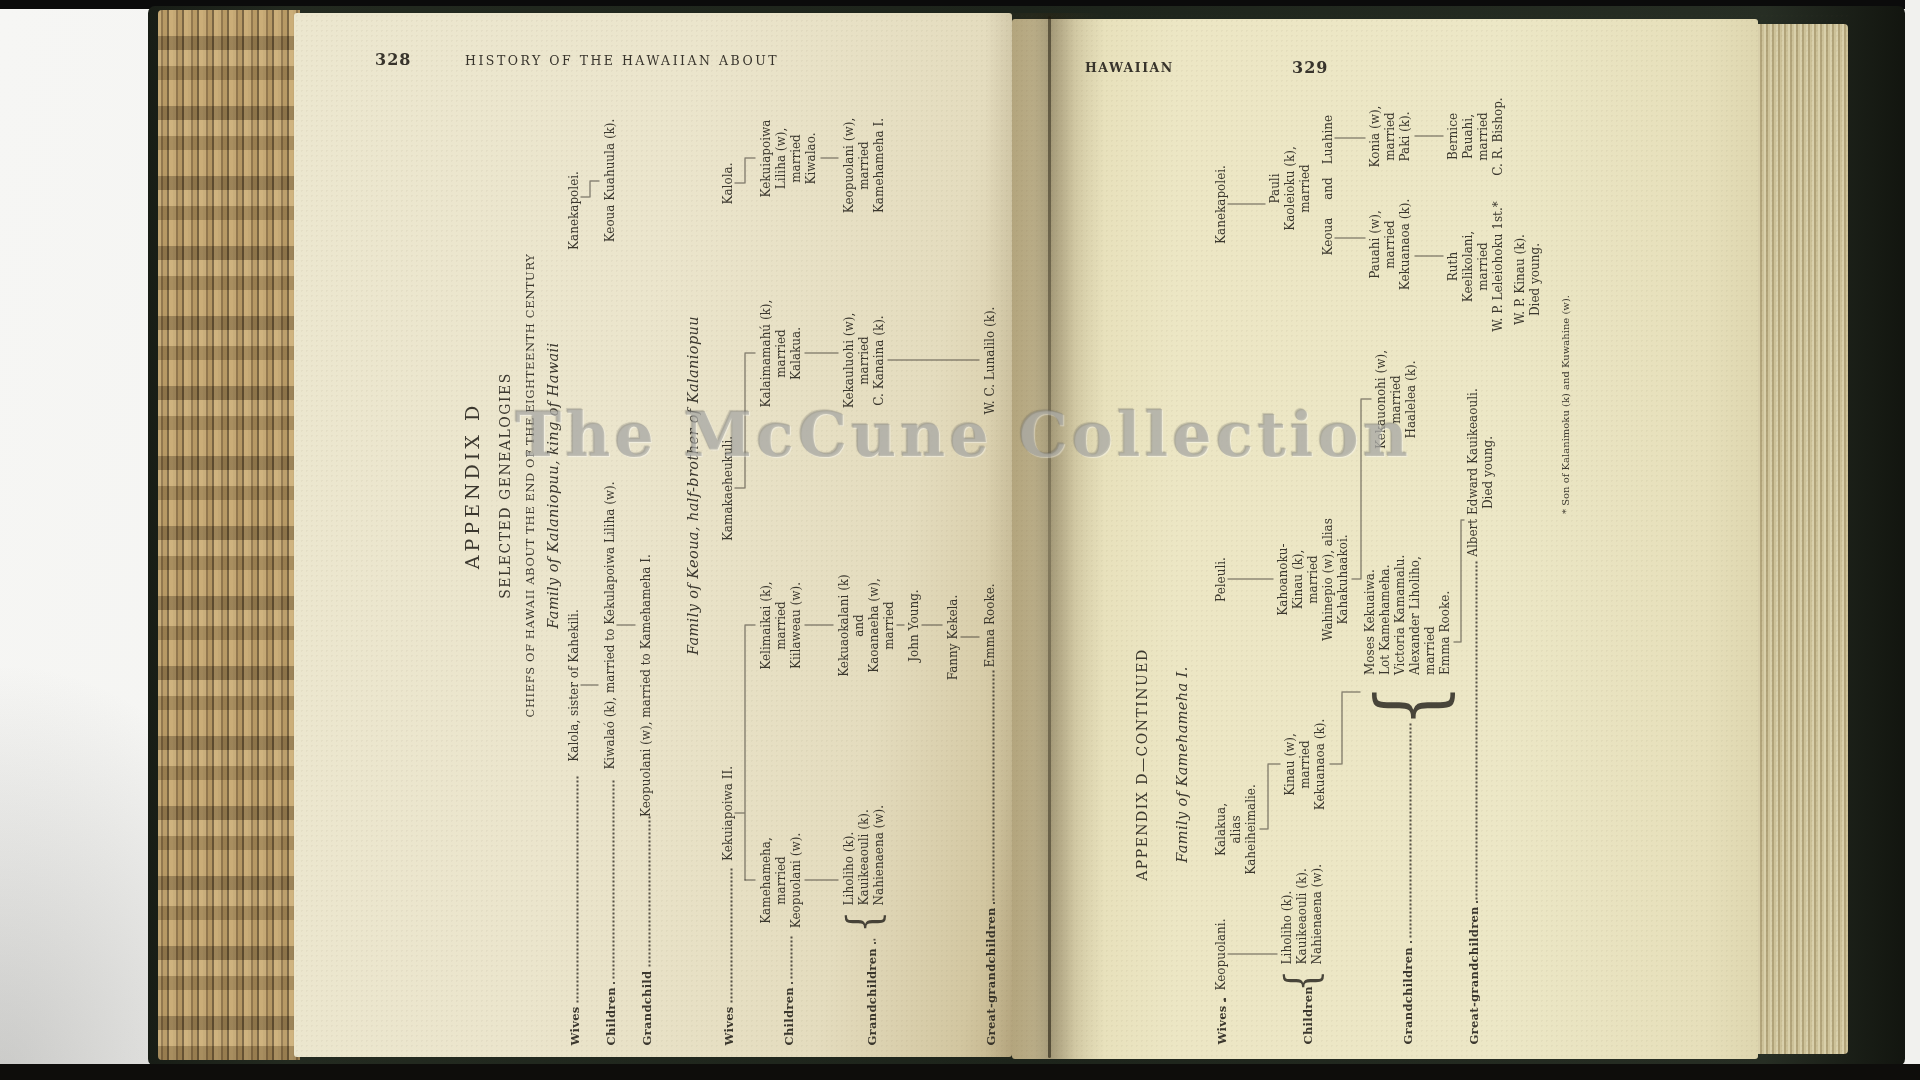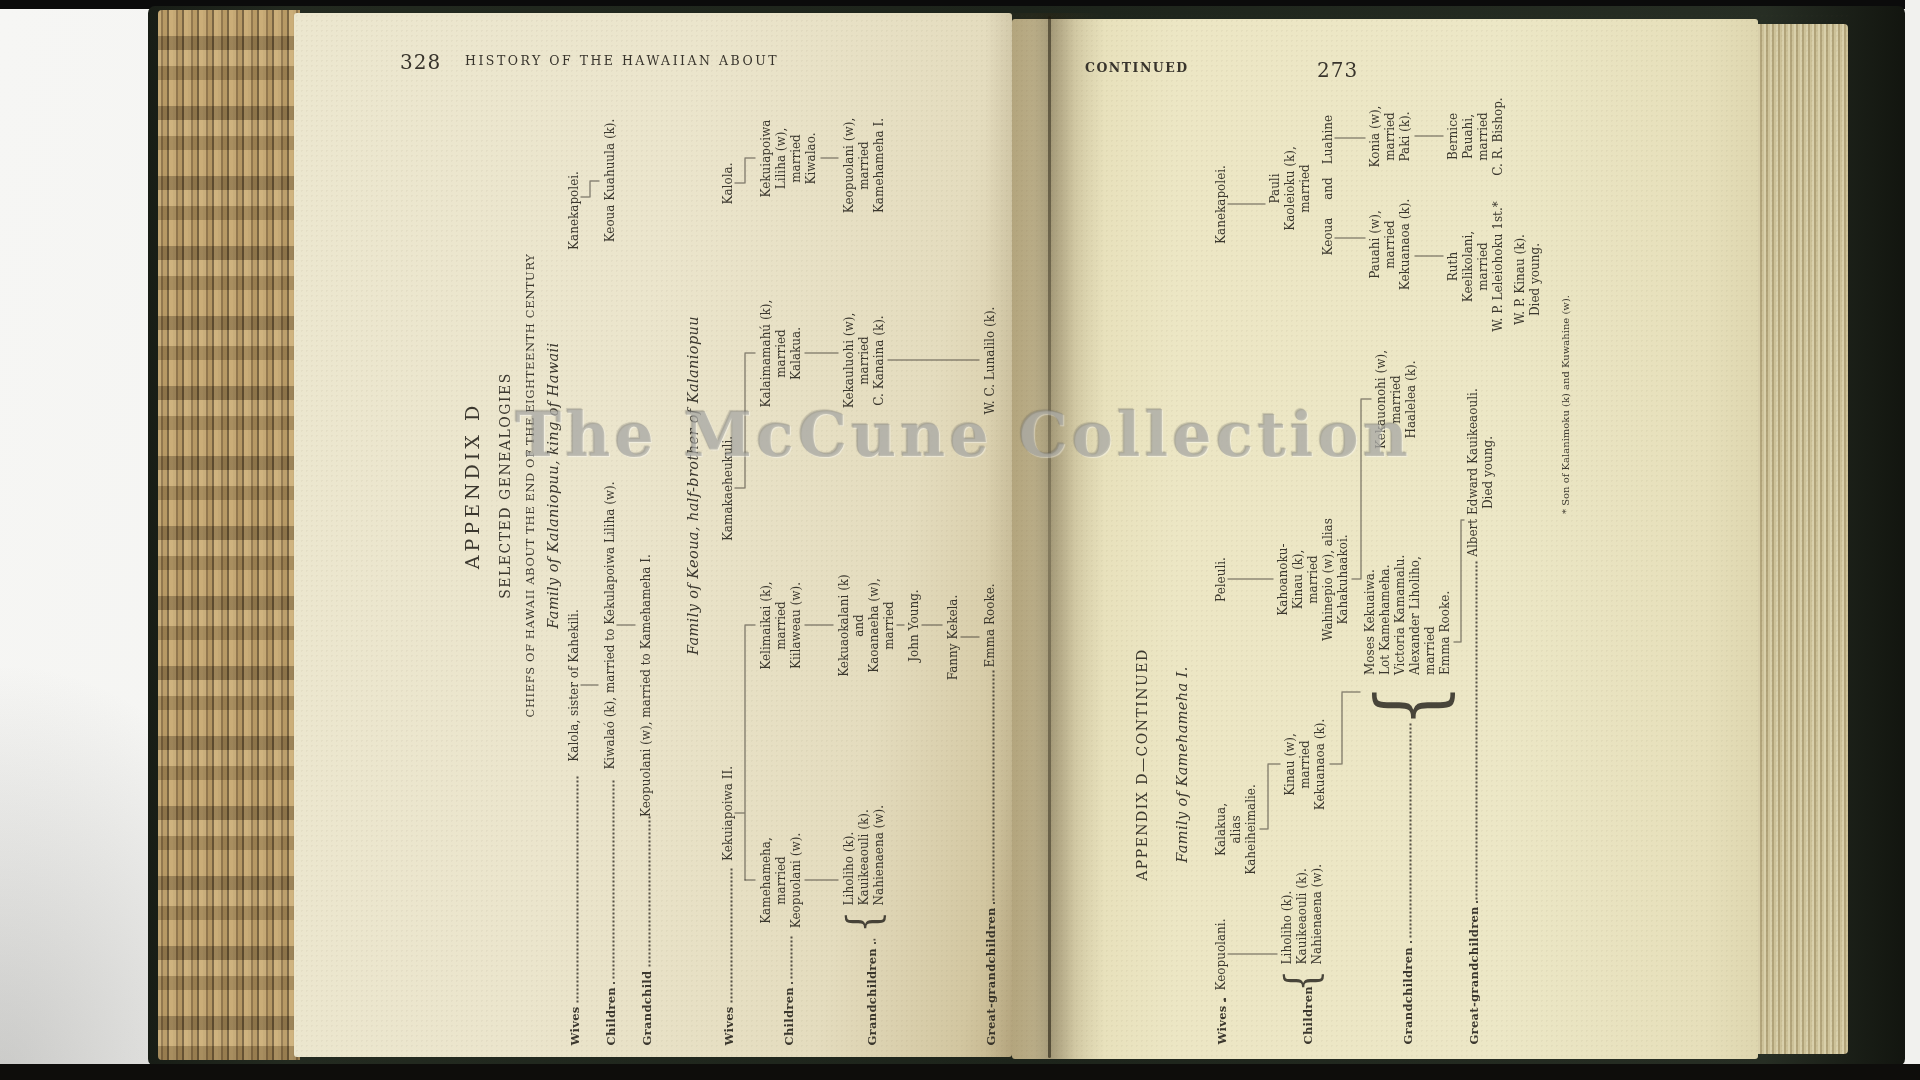--- a/index.html
+++ b/index.html
@@ -29,21 +29,21 @@
   .gutter-line{position:absolute;left:1048px;top:16px;width:3px;height:1042px;
     background:linear-gradient(180deg,rgba(30,25,12,0.55),rgba(30,25,12,0.25) 50%,rgba(30,25,12,0.6));border-radius:2px;}
   .stack-right{position:absolute;left:1758px;top:24px;width:90px;height:1030px;
     background:repeating-linear-gradient(90deg,#d9d0ab 0 2px,#b2a47a 2px 4px,#cdc299 4px 6px);
     border-radius:0 4px 4px 0;}
   .grain{position:absolute;left:294px;top:13px;width:1554px;height:1046px;
     background-image:radial-gradient(rgba(90,80,50,0.05) 1px,transparent 1px);background-size:5px 5px;pointer-events:none;}
 
   
   .runhead{position:absolute;color:#38342c;white-space:nowrap;}
-  .pageno{font-size:20px;font-weight:normal;letter-spacing:1px;margin-left:25px;}
+  .pageno{font-size:16px;font-weight:bold;letter-spacing:1px;}
   .rh-text{font-size:12.5px;letter-spacing:2.5px;}
 
   
   .watermark{position:absolute;left:515px;top:398px;width:800px;text-align:center;
     font-size:62px;font-weight:bold;letter-spacing:4px;white-space:nowrap;
     color:rgba(148,148,142,0.5);text-shadow:1px 1px 1px rgba(255,255,255,0.4), -1px -1px 1px rgba(80,80,78,0.25);
     pointer-events:none;}
 
   
   .chart{position:absolute;transform:rotate(-90deg);color:rgba(43,40,33,0.92);}
@@ -77,22 +77,22 @@
   <div class="page right"></div>
   <div class="stack-right"></div>
   <div class="gutter"></div>
   <div class="gutter-line"></div>
   <div class="grain"></div>
   <div class="edge-sliver"></div>
   <div class="bar bottom"></div>
 
   <div class="runhead pageno" style="left:375px;top:50px;">328</div>
   <div class="runhead rh-text" style="left:465px;top:53px;">HISTORY OF THE HAWAIIAN ABOUT</div>
-  <div class="runhead rh-text" style="left:1085px;top:60px;font-weight:bold;letter-spacing:1.5px;">CONTINUED</div>
-  <div class="runhead pageno" style="left:1292px;top:58px;">273</div>
+  <div class="runhead rh-text" style="left:1085px;top:60px;font-weight:bold;letter-spacing:1.5px;">HAWAIIAN</div>
+  <div class="runhead pageno" style="left:1292px;top:58px;">329</div>
 
   <div class="chart left">
       <div class="hd t1" style="left: 560px; top: 2px;">APPENDIX D</div>
       <div class="hd t2" style="left: 560px; top: 38px;">SELECTED GENEALOGIES</div>
       <div class="hd t3" style="left: 560px; top: 64px;">CHIEFS OF HAWAII ABOUT THE END OF THE EIGHTEENTH CENTURY</div>
       <div class="hd t4" style="left: 560px; top: 86px;">Family of Kalaniopuu, king of Hawaii</div>
       <div class="hd t4" style="left: 560px; top: 226px;">Family of Keoua, half-brother of Kalaniopuu</div>
       <div class="cell" style="left: 360px; top: 108px;">Kalola, sister of Kahekili.</div>
       <div class="cell" style="left: 835px; top: 108px;">Kanekapolei.</div>
       <div class="cell" style="left: 420px; top: 144px;">Kiwalaó (k), married to Kekulapoiwa Liliha (w).</div>

